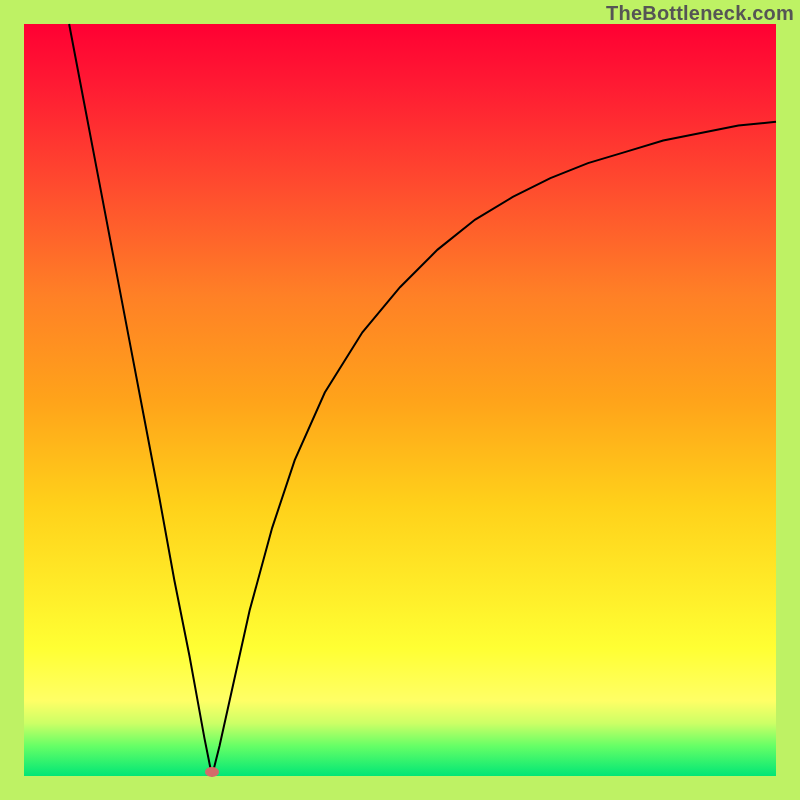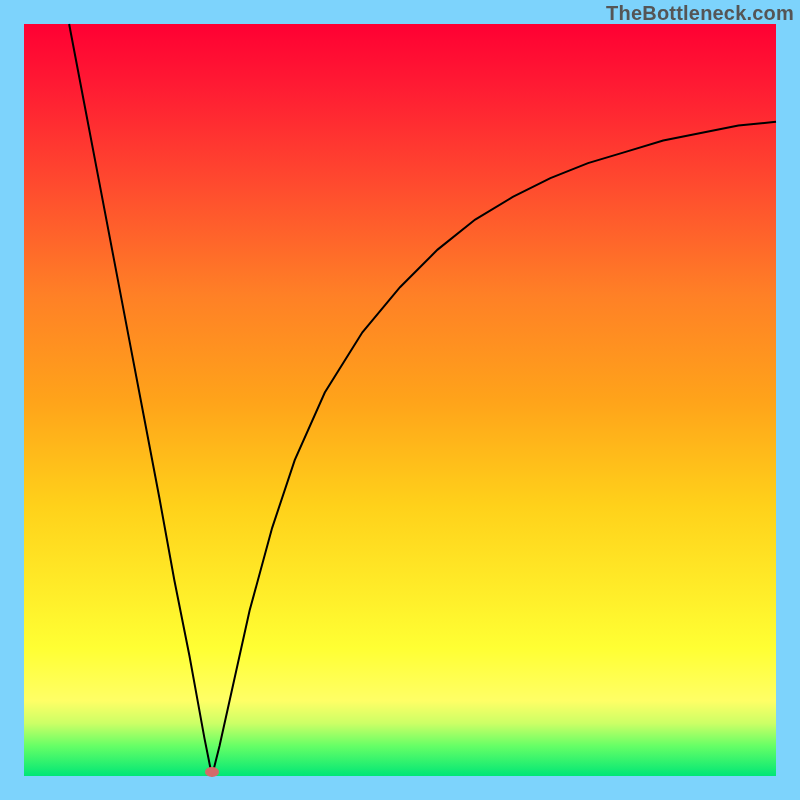--- a/index.html
+++ b/index.html
@@ -1,21 +1,21 @@
 <!DOCTYPE html>
 <html><head>
 <meta charset="utf-8">
 <style>
   * { margin: 0; padding: 0; box-sizing: border-box; }
   html, body { width: 800px; height: 800px; overflow: hidden; background: #000; }
   .frame {
     position: relative;
     width: 800px;
     height: 800px;
-    background: #7dd3fc;
+    background: #bef264;
   }
   .plot {
     position: absolute;
     left: 24px;
     top: 24px;
     width: 752px;
     height: 752px;
     background: linear-gradient(to bottom,
       #ff0033 0%,
       #ff1a33 8%,

